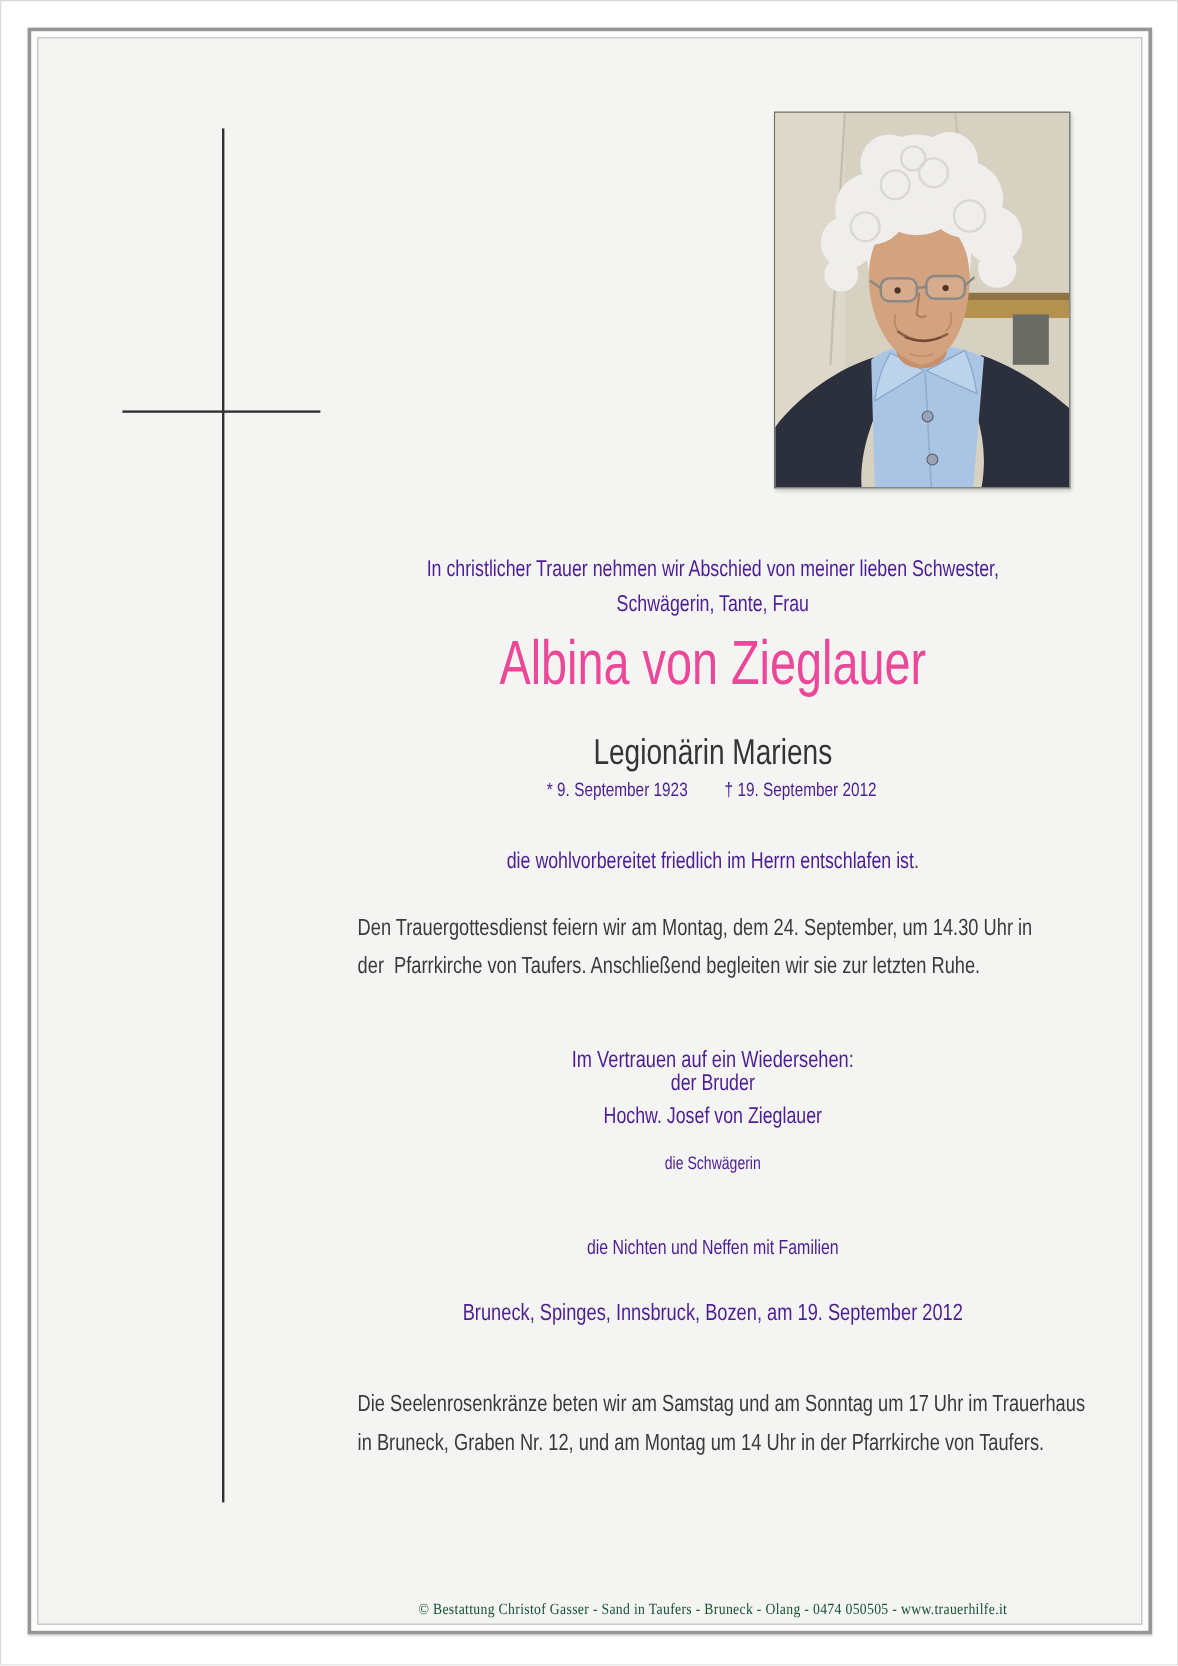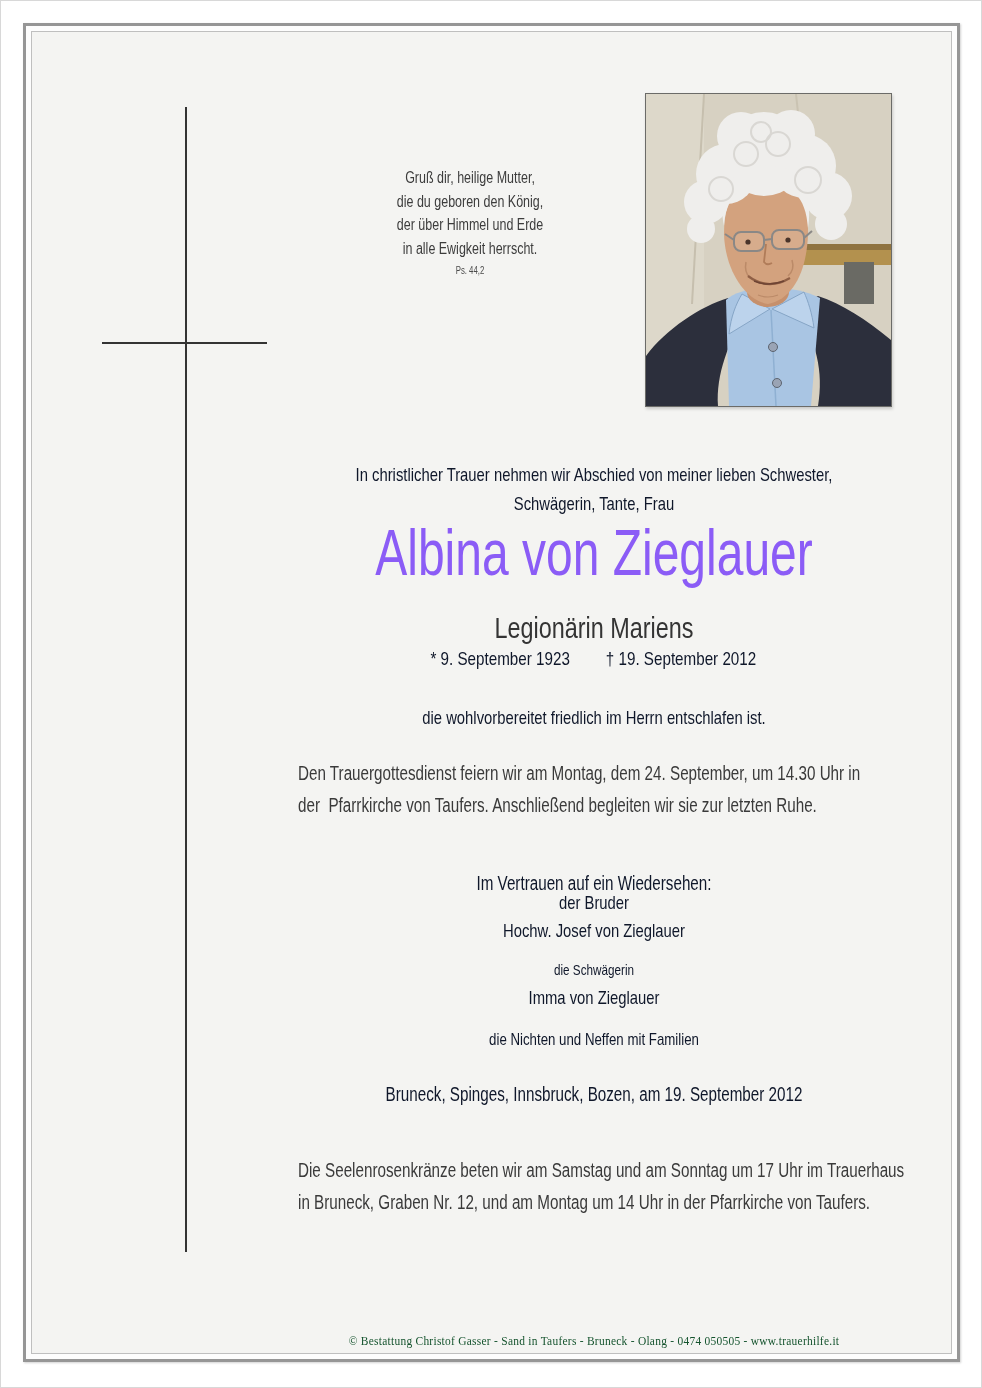--- a/index.html
+++ b/index.html
@@ -6,36 +6,36 @@
   .page{
     position:relative;width:982px;height:1388px;background:#ffffff;
     font-family:"Liberation Sans",sans-serif;overflow:hidden;
     box-shadow:inset 0 0 0 1px #d8d8d8;
   }
   .frame{position:absolute;left:23px;top:23px;right:22px;bottom:26px;
     border:3px solid #969696;background:#fdfdfd;box-shadow:1px 1px 2px rgba(0,0,0,.18);}
   .frame-inner{position:absolute;left:5px;top:5px;right:5px;bottom:5px;
     border:1px solid #bfbfbf;background:#f4f4f2;}
   .abs{position:absolute;}
-  .c{left:240px;width:708px;text-align:center;color:#0f172a;}
+  .c{left:240px;width:708px;text-align:center;color:#4c1d95;}
   .tx{display:block;transform:scaleX(0.78);transform-origin:50% 50%;}
   .txl{display:block;transform:scaleX(0.78);transform-origin:0 50%;white-space:pre;}
   .cross-v{position:absolute;left:185px;top:107px;width:1.5px;height:1145px;background:#333;}
   .cross-h{position:absolute;left:102px;top:342px;width:165px;height:1.5px;background:#333;}
   .prayer{left:270px;width:400px;top:166px;text-align:center;color:#3c3c3c;
     font-size:16px;line-height:23.5px;}
   .prayer-src{font-size:10px;line-height:12px;margin-top:5px;color:#4a4a4a;}
   .photo{left:645px;top:93px;width:245px;height:312px;border:1px solid #6b6b68;
     box-shadow:1px 2px 3px rgba(0,0,0,.18);background:#d7d1c2;}
   .photo svg{display:block;}
   .intro{top:460px;font-size:19px;line-height:29px;}
-  .name{top:517px;font-size:64px;line-height:72px;color:#8b5cf6;}
+  .name{top:517px;font-size:52px;line-height:72px;color:#ec4899;}
   .name .tx{transform:scaleX(0.75);}
   .title{top:608px;font-size:30px;line-height:40px;color:#343434;}
-  .dates{top:647px;font-size:19px;line-height:24px;display:flex;justify-content:center;}
+  .dates{top:647px;font-size:16px;line-height:24px;display:flex;justify-content:center;}
   .dates span{display:inline-block;transform:scaleX(0.8);}
   .closing{top:705px;font-size:19px;line-height:26px;}
   .para{left:298px;width:760px;color:#3a3a3a;font-size:19.5px;line-height:31.5px;text-align:left;}
   .service{top:758px;}
   .rosary{top:1155px;}
   .m-head{top:854px;font-size:19.5px;line-height:26px;margin-top:16px;}
   .m1r{top:890px;font-size:19px;line-height:26px;}
   .m1n{top:918px;font-size:19px;line-height:26px;}
   .m2r{top:957px;font-size:15px;line-height:26px;}
   .m2n{top:985px;font-size:19px;line-height:26px;}
@@ -52,27 +52,20 @@
 
   <div class="frame">
     <div class="frame-inner"></div>
   </div>
 
   <div>
     <div class="cross-v"></div>
     <div class="cross-h"></div>
   </div>
 
-  <div class="abs prayer">
-    <div class="tx">Gruß dir, heilige Mutter,</div>
-    <div class="tx">die du geboren den König,</div>
-    <div class="tx">der über Himmel und Erde</div>
-    <div class="tx">in alle Ewigkeit herrscht.</div>
-    <div class="tx prayer-src">Ps. 44,2</div>
-  </div>
 
   <div class="abs photo" role="img" aria-label="Portrait of an elderly woman with white curly hair, glasses, light blue shirt and dark cardigan">
     <svg width="245" height="312" viewBox="0 0 245 312">
       <rect width="245" height="312" fill="#d7d1c2"></rect>
       <rect x="0" y="0" width="58" height="312" fill="#ddd8ca"></rect>
       <line x1="58" y1="0" x2="46" y2="210" stroke="#c6bfae" stroke-width="2"></line>
       <line x1="150" y1="0" x2="160" y2="95" stroke="#cac3b2" stroke-width="2"></line>
       <rect x="150" y="150" width="95" height="6" fill="#8f7340"></rect>
       <rect x="150" y="156" width="95" height="15" fill="#b3914e"></rect>
       <rect x="198" y="168" width="30" height="42" fill="#6a6a64"></rect>
@@ -157,23 +150,20 @@
   </div>
   <div class="abs c m1n">
     <div class="tx">Hochw. Josef von Zieglauer</div>
   </div>
   <div class="abs c m1r">
     <div class="tx">der Bruder</div>
   </div>
   <div class="abs c m2r">
     <div class="tx">die Schwägerin</div>
   </div>
-  <div class="abs c m2n">
-    <div class="tx">Imma von Zieglauer</div>
-  </div>
   <div class="abs c m3">
     <div class="tx">die Nichten und Neffen mit Familien</div>
   </div>
 
   <div class="abs c dateline">
     <div class="tx">Bruneck, Spinges, Innsbruck, Bozen, am 19. September 2012</div>
   </div>
 
   <div class="abs para rosary">
     <div class="txl">Die Seelenrosenkränze beten wir am Samstag und am Sonntag um 17 Uhr im Trauerhaus</div>

